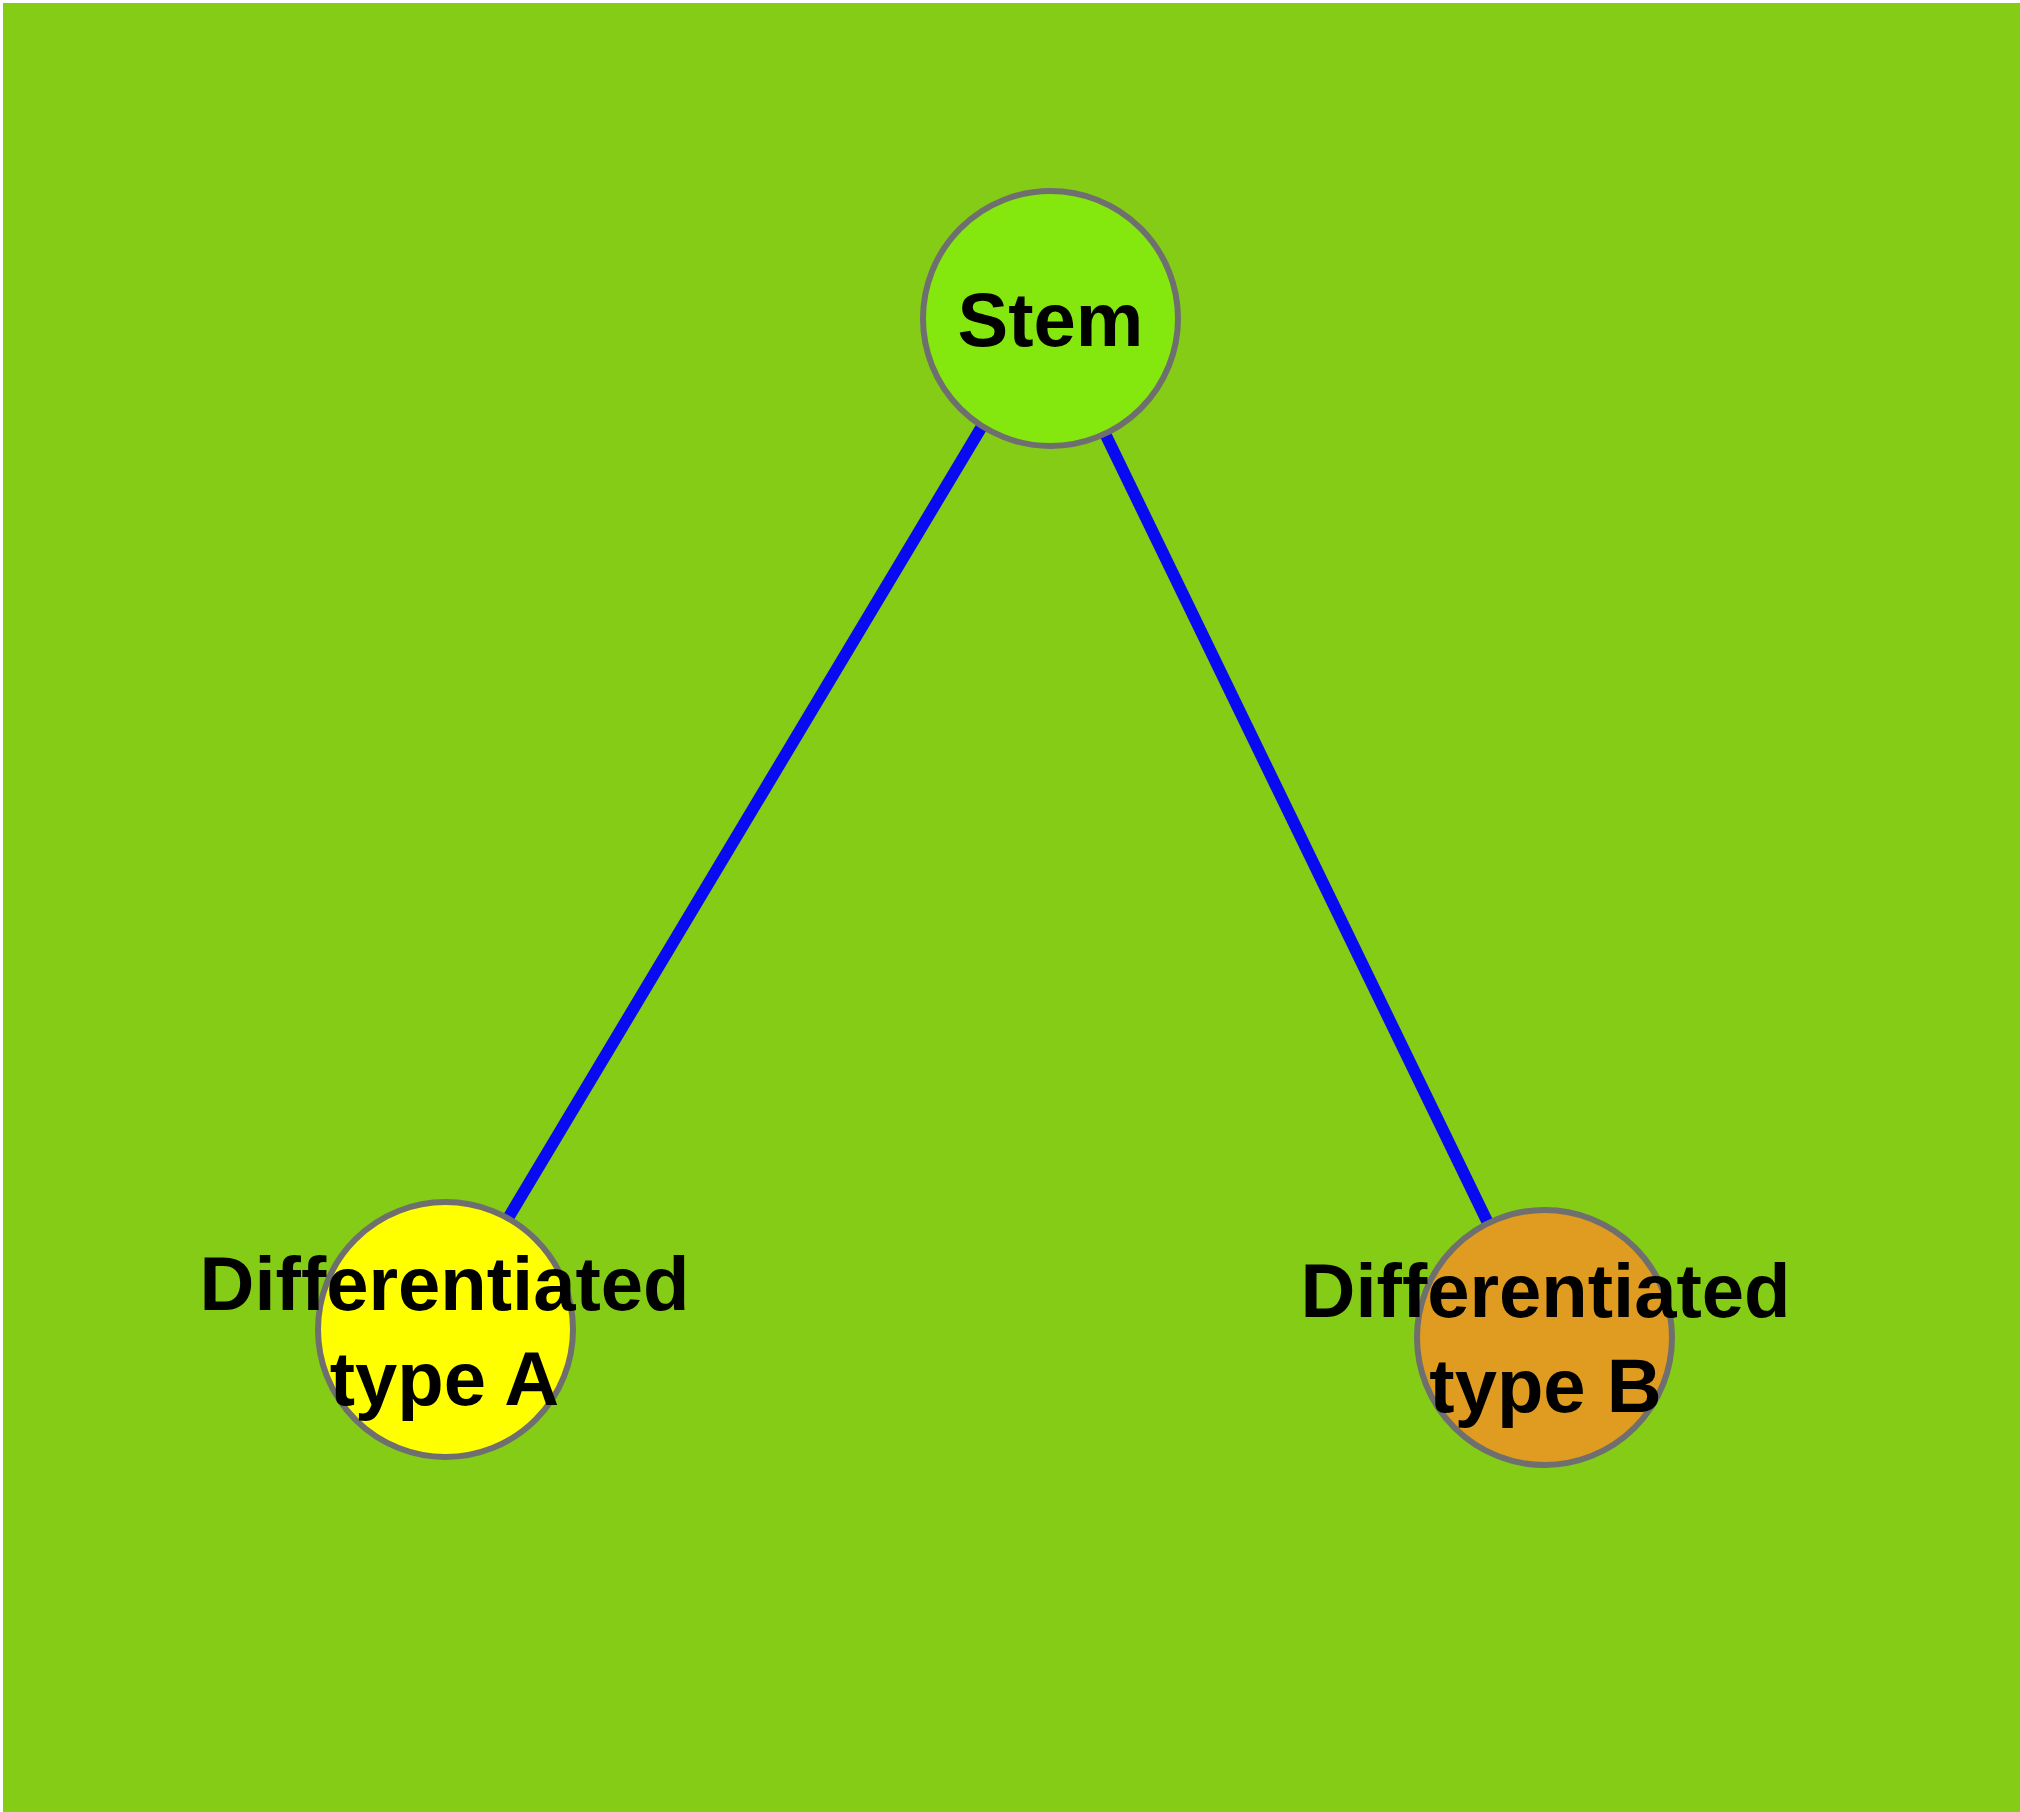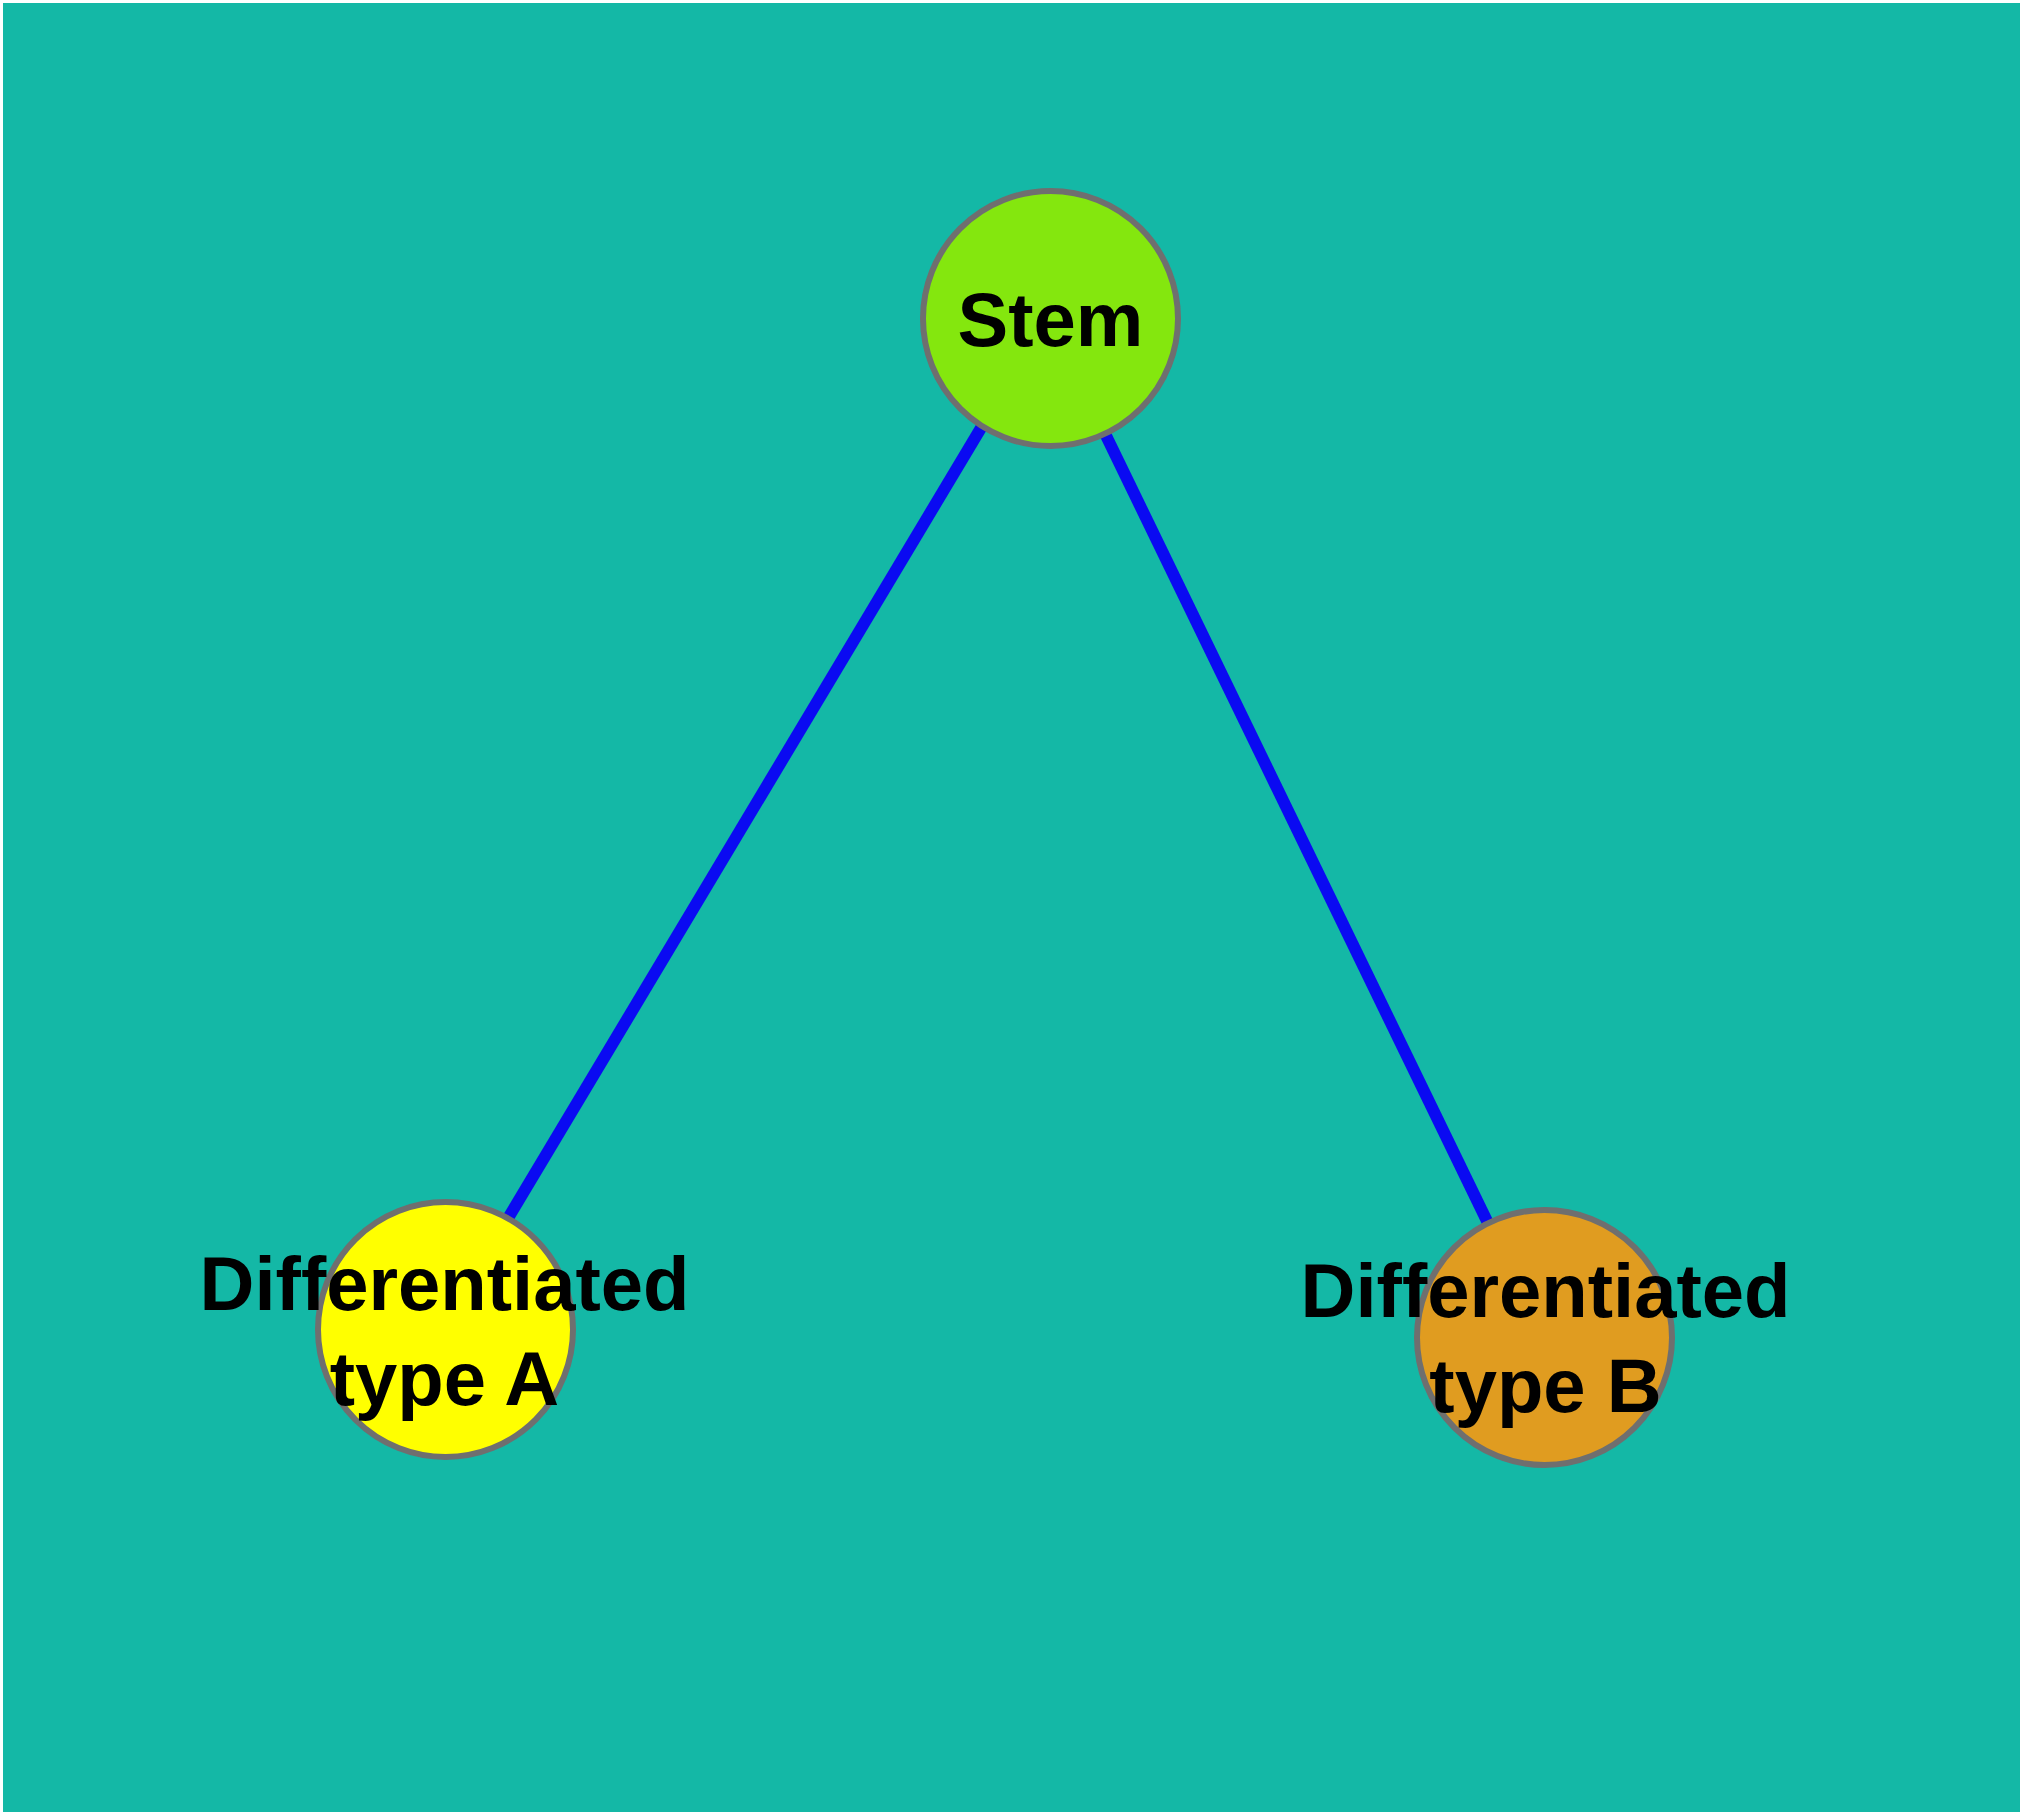--- a/index.html
+++ b/index.html
@@ -52,21 +52,21 @@
     text-align: center;
     white-space: pre-line;
   }
   #label-stem   { left: 1048px; top: 316px; }
   #label-type-a { left: 442px;  top: 1328px; }
   #label-type-b { left: 1543px; top: 1335px; }
 </style>
 </head>
 <body>
 
-<div class="canvas" style="background-color: #14b8a6;">
+<div class="canvas" style="background-color: #84cc16;">
 
   <svg class="edges" width="2018" height="1810" viewBox="3 3 2381 2135">
     <line x1="1236" y1="372" x2="522" y2="1565" style="stroke: rgb(10, 10, 242);"></line>
     <line x1="1236" y1="372" x2="1819" y2="1574" style="stroke: rgb(10, 10, 242);"></line>
   </svg>
 
   <div class="node" id="node-stem" style="background-color: rgb(132, 231, 14); border-color: rgb(111, 111, 111);"></div>
 
   <div class="node" id="node-type-a" style="background-color: rgb(255, 255, 0); border-color: rgb(111, 111, 111);"></div>
 

